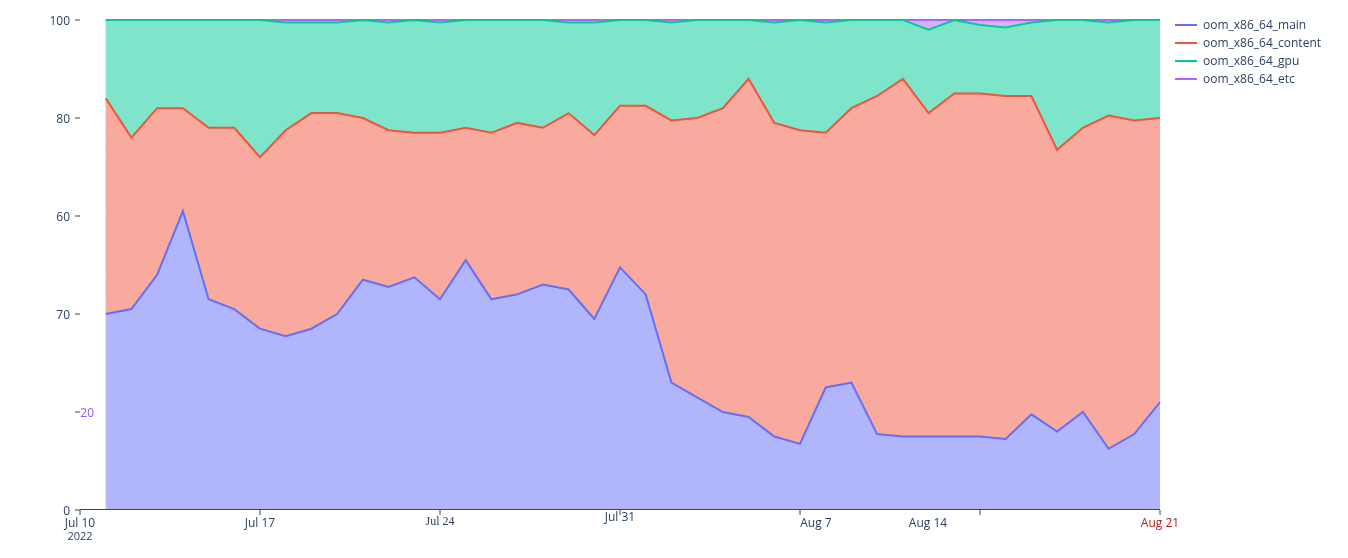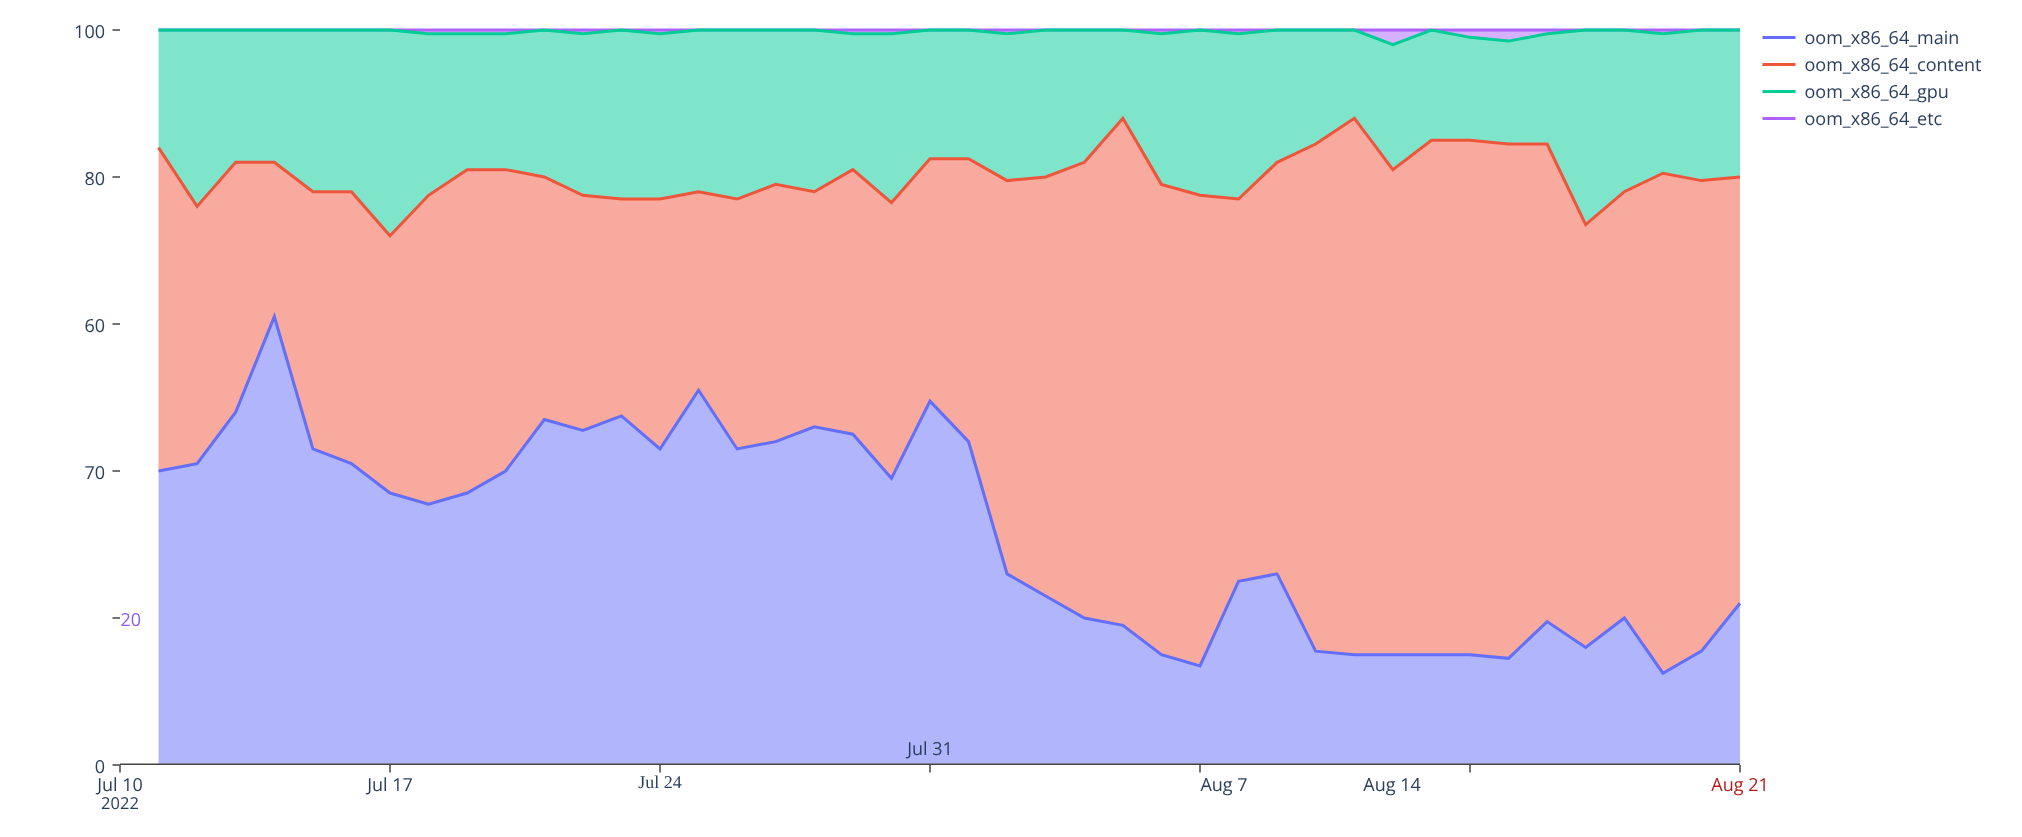--- a/index.html
+++ b/index.html
@@ -97,17 +97,17 @@
 <div style="position: absolute; left: 70px; top: 502px; transform: translateX(-100%); font-size: 12px; color: rgb(42, 63, 95);">0</div>
     <div style="position: absolute; left: 70px; top: 404px; transform: translateX(-100%); font-size: 12px; color: #8b5cf6; margin-left: 24px;">20</div>
     <div style="position: absolute; left: 70px; top: 306px; transform: translateX(-100%); font-size: 12px; color: rgb(42, 63, 95);">70</div>
     <div style="position: absolute; left: 70px; top: 208px; transform: translateX(-100%); font-size: 12px; color: rgb(42, 63, 95);">60</div>
     <div style="position: absolute; left: 70px; top: 110px; transform: translateX(-100%); font-size: 12px; color: rgb(42, 63, 95);">80</div>
     <div style="position: absolute; left: 70px; top: 12px; transform: translateX(-100%); font-size: 12px; color: rgb(42, 63, 95);">100</div>
     <div style="position: absolute; left: 80px; top: 514px; transform: translateX(-50%); font-size: 12px; color: rgb(42, 63, 95); text-align: center;">Jul 10</div>
     <div style="position: absolute; left: 80px; top: 528px; transform: translateX(-50%); font-size: 11px; color: rgb(42, 63, 95);">2022</div>
     <div style="position: absolute; left: 260px; top: 514px; transform: translateX(-50%); font-size: 12px; color: rgb(42, 63, 95); text-align: center;">Jul 17</div>
     <div style="position: absolute; left: 440px; top: 514px; transform: translateX(-50%); font-size: 12px; color: rgb(42, 63, 95); text-align: center; font-family: Liberation Serif, serif;">Jul 24</div>
-    <div style="position: absolute; left: 620px; top: 490px; transform: translateX(-50%); font-size: 12px; color: rgb(42, 63, 95); text-align: center;">Jul 31</div>
+    <div style="position: absolute; left: 620px; top: 508px; transform: translateX(-50%); font-size: 12px; color: rgb(42, 63, 95); text-align: center;">Jul 31</div>
     <div style="position: absolute; left: 816px; top: 514px; transform: translateX(-50%); font-size: 12px; color: rgb(42, 63, 95); text-align: right;">Aug 7</div>
     <div style="position: absolute; left: 928px; top: 514px; transform: translateX(-50%); font-size: 12px; color: rgb(42, 63, 95); text-align: center;">Aug 14</div>
     <div style="position: absolute; left: 1160px; top: 514px; transform: translateX(-50%); font-size: 12px; color: #b91c1c; text-align: center;">Aug 21</div>
   </div>
 
 </body></html>

